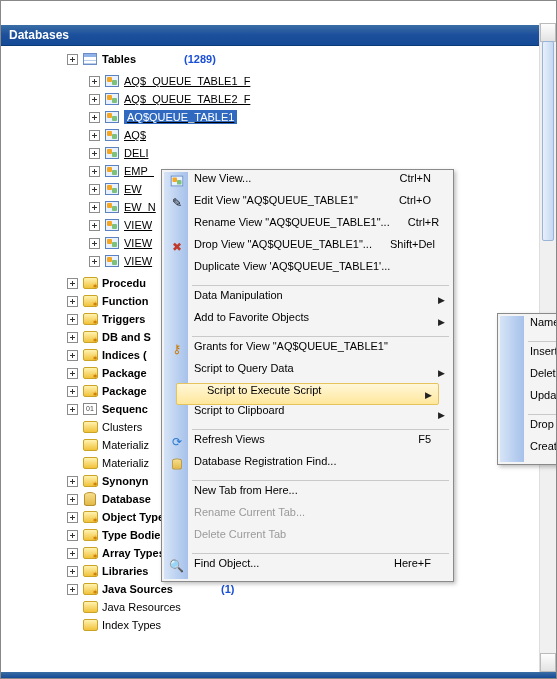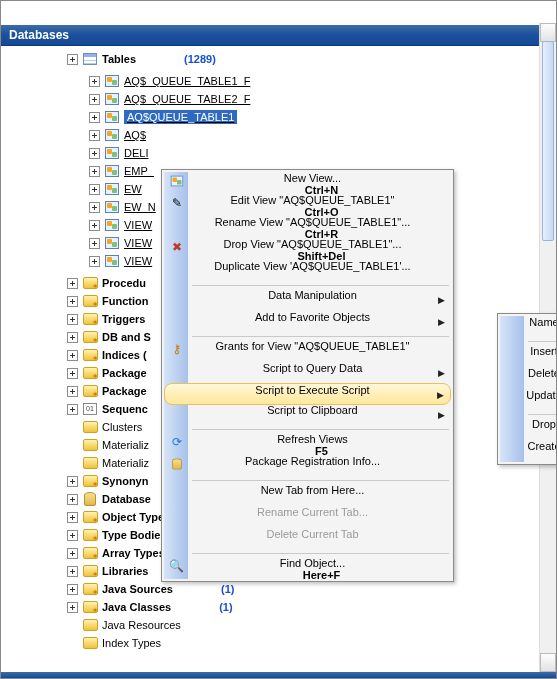--- a/index.html
+++ b/index.html
@@ -136,37 +136,36 @@
   }
   .menu .gutter {
     position: absolute;
     left: 2px; top: 2px; bottom: 2px;
     width: 24px;
     background: linear-gradient(to right, #d7e4f7 0%, #b9cff0 60%, #a6c1ea 100%);
   }
   .menu-item {
     position: relative;
     display: flex;
-    align-items: center;
+    align-items: flex-start;
     height: 22px;
     padding: 0 20px 0 30px;
     color: #000;
     white-space: nowrap;
-    flex-direction: column;
   }
   .menu-item .mtext { flex: 1 1 auto; }
-  .menu-item .short { color: #000; padding-left: 18px; font-weight: bold; }
+  .menu-item .short { color: #000; padding-left: 18px; }
   .menu-item .arrow { position: absolute; right: 6px; top: 6px; font-size: 9px; color:#222; }
   .menu-item.disabled { color: #9a9a9a; }
   .menu-item.highlight {
     background: linear-gradient(#fff7d8,#ffe79c);
     border: 1px solid #e6c45d;
-    border-radius: 8px;
+    border-radius: 2px;
     height: 22px;
-    margin: -1px 0;
+    margin: -1px 12px;
   }
   .menu-sep {
     height: 1px;
     background: #c9c9c9;
     margin: 3px 2px 3px 28px;
   }
   .menu .micon {
     position: absolute;
     left: 4px;
     width: 18px; height: 18px;
@@ -417,27 +416,20 @@
           <span class="label bold"><span>Libraries</span> <span class="count">(1)</span></span>
         </div>
       <div class="row">
           <span class="expander plus"></span>
           <span class="node-icon">
             <span class="ico-folder-gear"></span>
           </span>
           <span class="label bold"><span>Java Sources</span> <span class="count">(1)</span></span>
         </div>
       <div class="row">
-          <span class="expander plus"></span>
-          <span class="node-icon">
-            <span class="ico-folder-gear"></span>
-          </span>
-          <span class="label bold"><span>Java Classes</span> <span class="count">(1)</span></span>
-        </div>
-      <div class="row">
           <span class="expander blank"></span>
           <span class="node-icon">
             <span class="ico-folder"></span>
           </span>
           <span class="label">Java Resources</span>
         </div>
       <div class="row">
           <span class="expander blank"></span>
           <span class="node-icon">
             <span class="ico-folder"></span>
@@ -509,21 +501,21 @@
   <div class="menu-sep"></div>
   <div class="menu-item">
     <span class="micon" style="color:#2a7bd1">⟳</span>
     <span class="mtext">Refresh Views</span>
       <span class="short">F5</span>
   </div>
   <div class="menu-item">
     <span class="micon">
         <span class="ico-db" style="transform:scale(.8)"></span>
       </span>
-    <span class="mtext">Package Registration Info...</span>
+    <span class="mtext">Database Registration Find...</span>
   </div>
   <div class="menu-sep"></div>
   <div class="menu-item">
     <span class="mtext">New Tab from Here...</span>
   </div>
   <div class="menu-item disabled">
     <span class="mtext">Rename Current Tab...</span>
   </div>
   <div class="menu-item disabled">
     <span class="mtext">Delete Current Tab</span>

